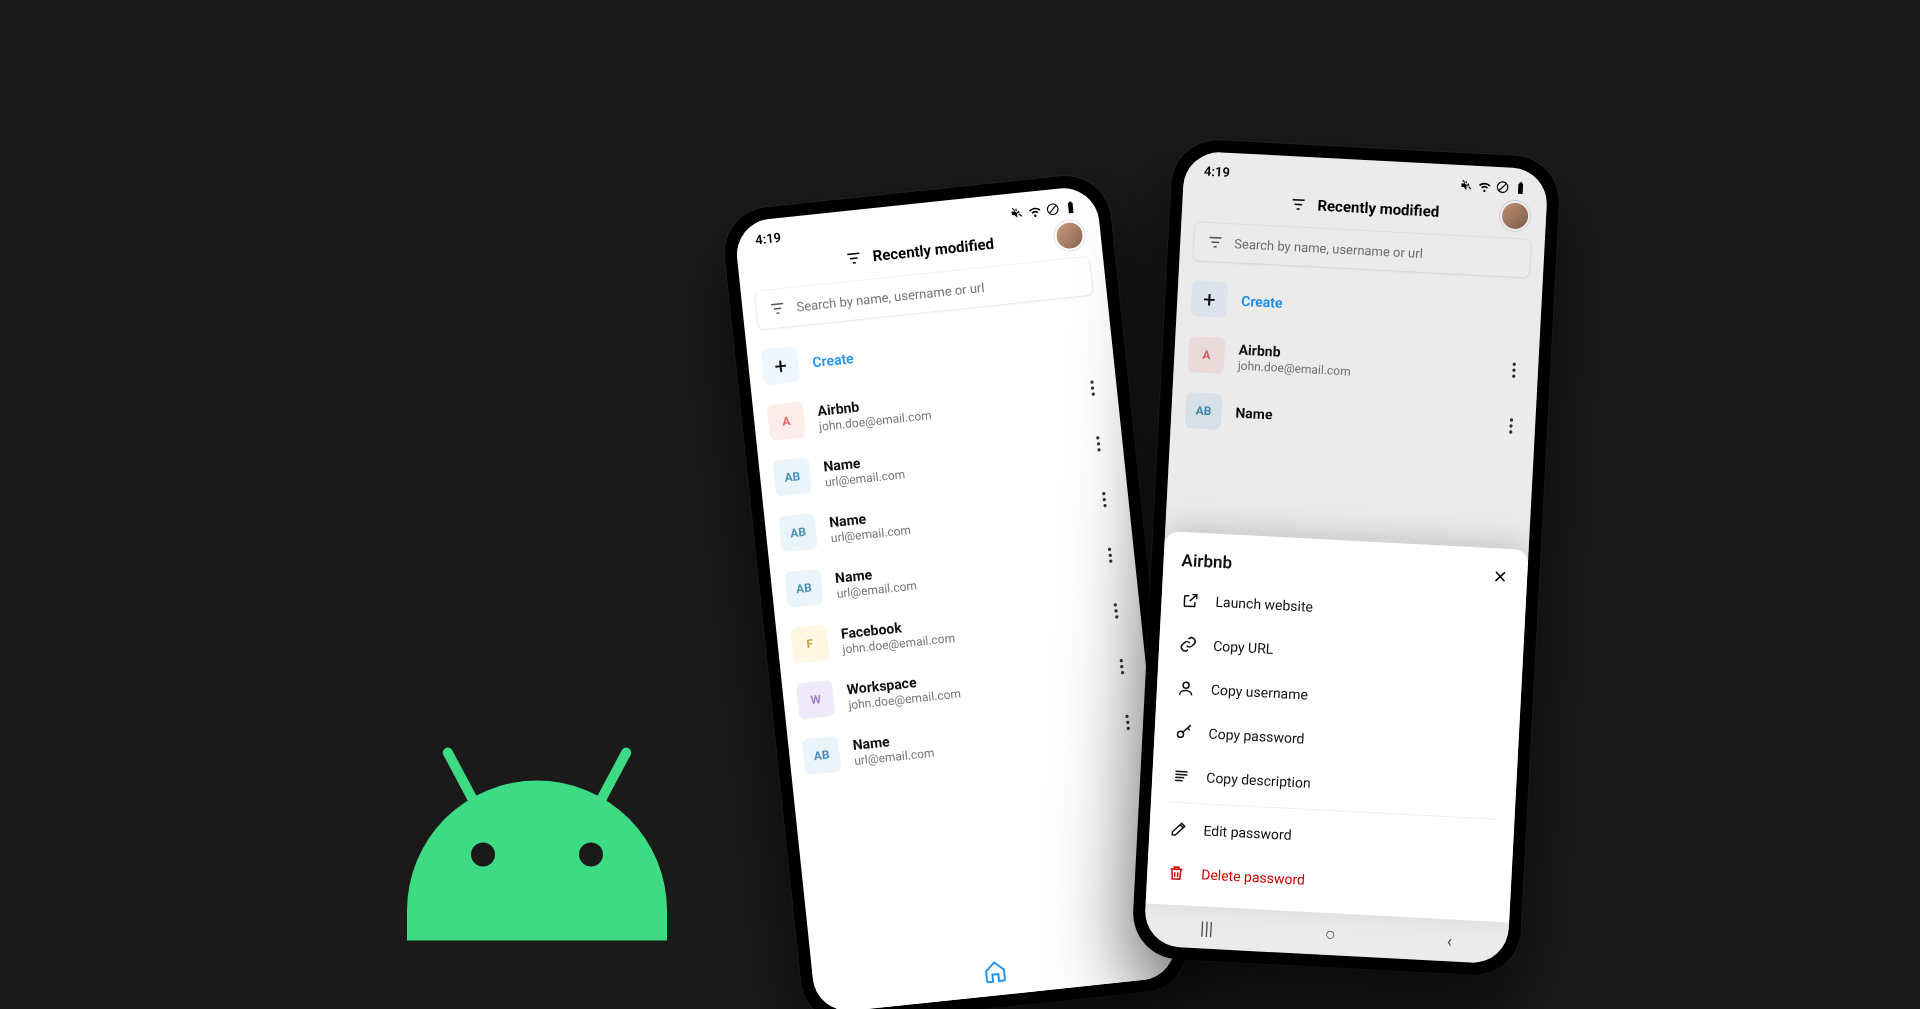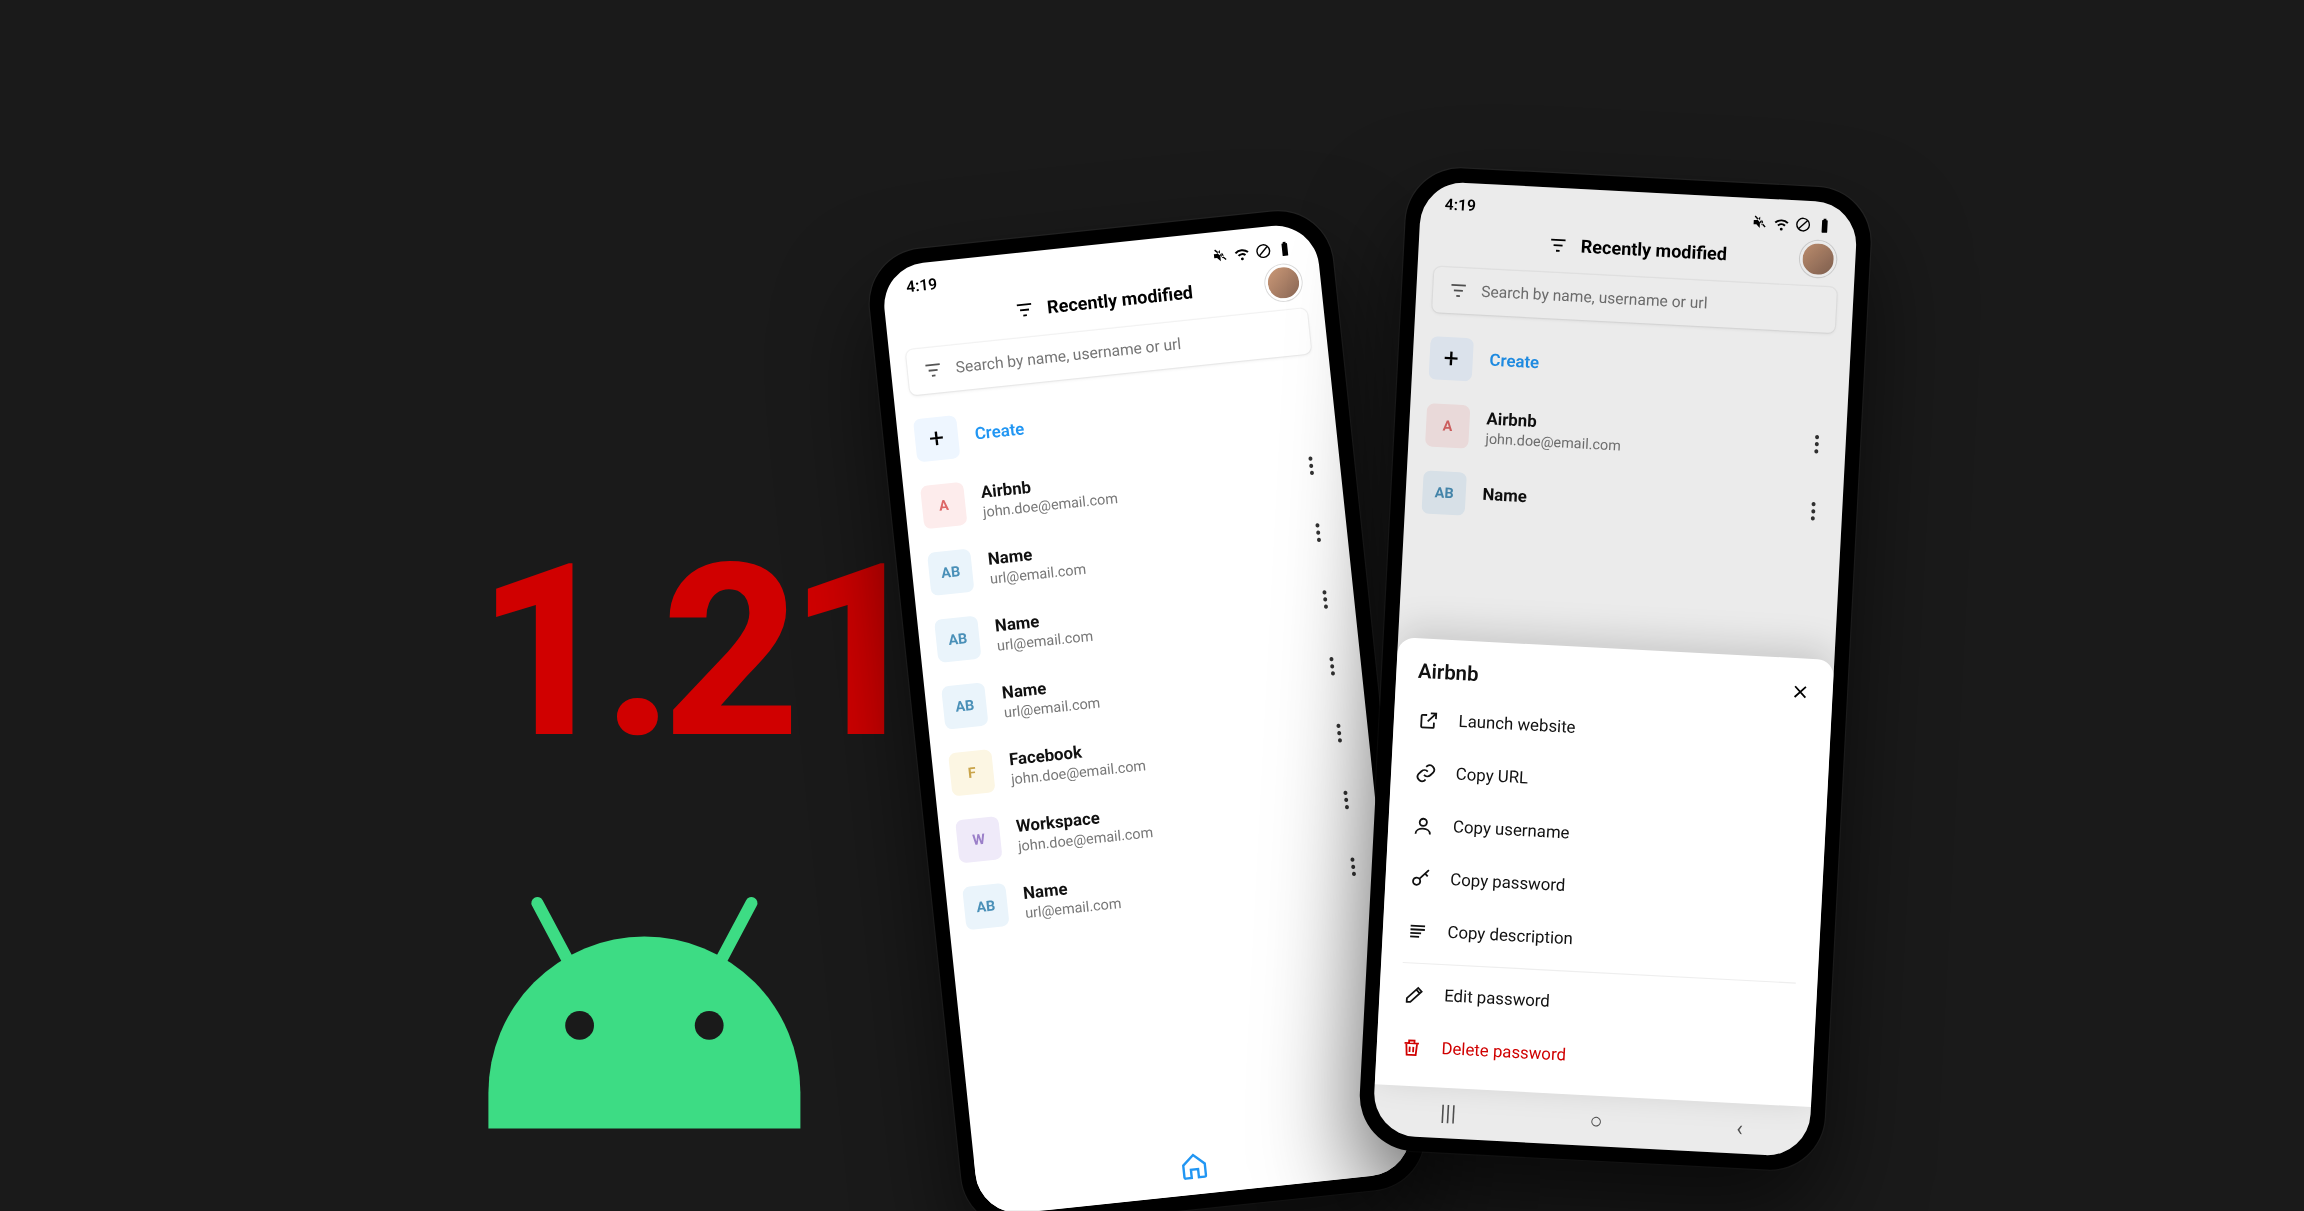--- a/index.html
+++ b/index.html
@@ -52,21 +52,20 @@
   .sheet-item { display:flex; align-items:center; gap:16px; padding:13px 2px; font-size:14px; color:#111; }
   .sheet-item.danger { color:#d00000; }
   .sheet-item svg { width:18px; height:18px; flex-shrink:0; }
   .sheet hr { border:none; border-top:1px solid #eee; margin:4px 0; }
   .filter-icon, .sort-icon { width:18px; height:18px; }
 </style>
 </head>
 <body>
 
 <div class="stage">
-  <div class="release-version">1.21</div>
 
   <div class="android-head">
     <div class="antenna left"></div>
       <div class="antenna right"></div>
     <div class="dome"></div>
     <div class="eye left"></div>
       <div class="eye right"></div>
   </div>
 
   <div class="phone left-phone">

